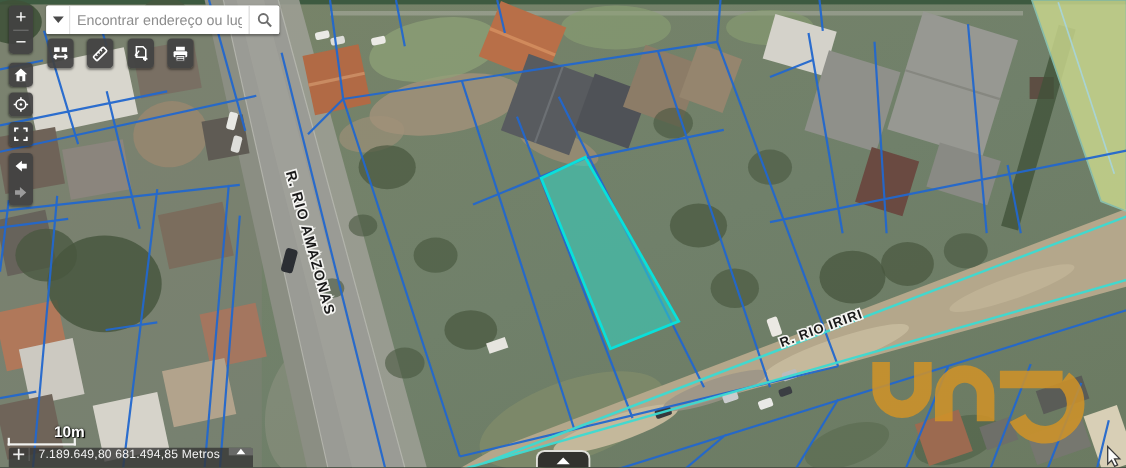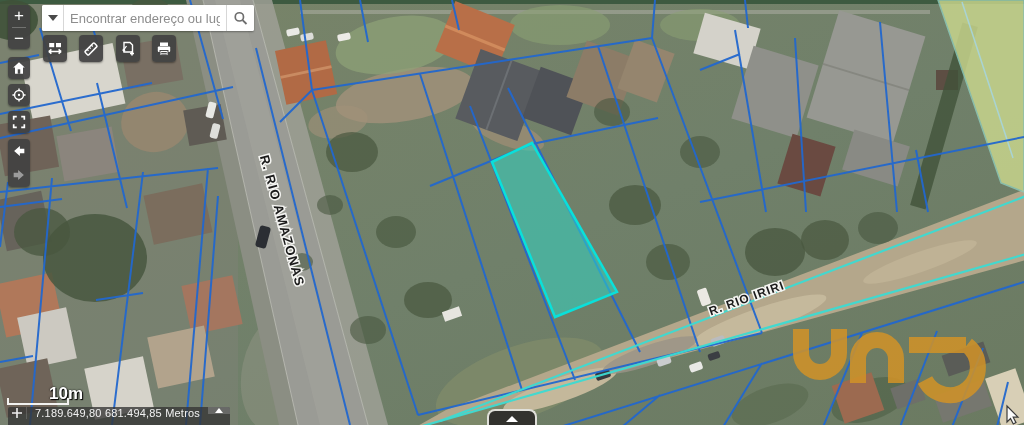--- a/index.html
+++ b/index.html
@@ -18,21 +18,21 @@
   
   #searchbar{position:absolute;left:42px;top:5px;height:26px;display:flex;align-items:stretch;box-shadow:0 1px 2px rgba(0,0,0,.35);border-radius:2px;overflow:hidden;background:#fff;}
   #search-dd{width:22px;background:#fff;border:0;border-right:1px solid #d7d7d7;display:flex;align-items:center;justify-content:center;cursor:pointer;}
   #search-dd i{width:0;height:0;border-left:5px solid transparent;border-right:5px solid transparent;border-top:6px solid #4a4a4a;}
   #search-input{width:150px;border:0;outline:none;padding:0 6px;font-size:13px;color:#333;font-family:"Liberation Sans",sans-serif;}
   #search-input::placeholder{color:#8d8d8d;}
   #search-go{width:28px;background:#fff;border:0;border-left:1px solid #d7d7d7;display:flex;align-items:center;justify-content:center;cursor:pointer;}
   .toolbtn{width:24px;height:27px;top:35px;}
   
   #scalebar{position:absolute;left:7px;top:386px;width:62px;pointer-events:none;}
-  #scalebar .lbl{position:absolute;left:42px;top:-2px;font-size:17px;font-weight:bold;color:#fff;text-shadow:0 0 2px #000,1px 1px 1px #000;}
+  #scalebar .lbl{position:absolute;left:42px;top:-2px;font-size:14px;font-weight:bold;color:#fff;text-shadow:0 0 2px #000,1px 1px 1px #000;}
   #scalebar .bar{position:absolute;left:0;top:12px;width:58px;height:5px;border-left:2px solid #f2f2f0;border-right:2px solid #f2f2f0;border-bottom:2px solid #f2f2f0;}
   
   #coordbar{position:absolute;left:8px;top:407px;height:33px;display:flex;align-items:flex-start;border-radius:2px;overflow:hidden;font-size:11px;color:#f2f2f2;background:rgba(52,52,52,.78);}
   #coordbar .ic{width:18px;display:flex;align-items:center;justify-content:center;border-right:1px solid rgba(255,255,255,.15);}
   #coordbar .txt{display:flex;align-items:center;padding:0 8px;letter-spacing:.2px;white-space:nowrap;}
   #coordbar .caret{width:22px;background:rgba(135,135,135,.55);border:0;cursor:pointer;display:flex;align-items:center;justify-content:center;}
   #coordbar .caret i{width:0;height:0;border-left:4px solid transparent;border-right:4px solid transparent;border-bottom:5px solid #fff;}
   
   #expandbtn{position:absolute;left:487px;top:409px;width:50px;height:16px;background:#32322e;border:2px solid #e0e0da;border-bottom:none;border-radius:8px 8px 0 0;display:flex;align-items:center;justify-content:center;cursor:pointer;}
   #expandbtn i{width:0;height:0;border-left:6px solid transparent;border-right:6px solid transparent;border-bottom:6px solid #fff;margin-top:1px;}

